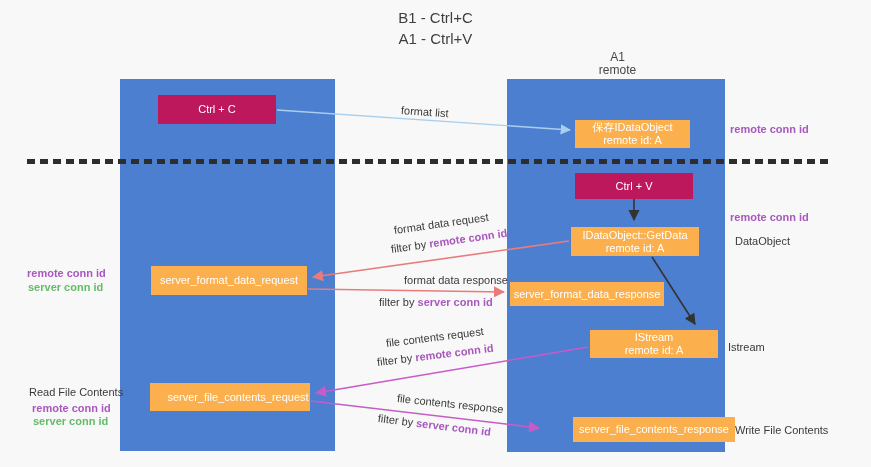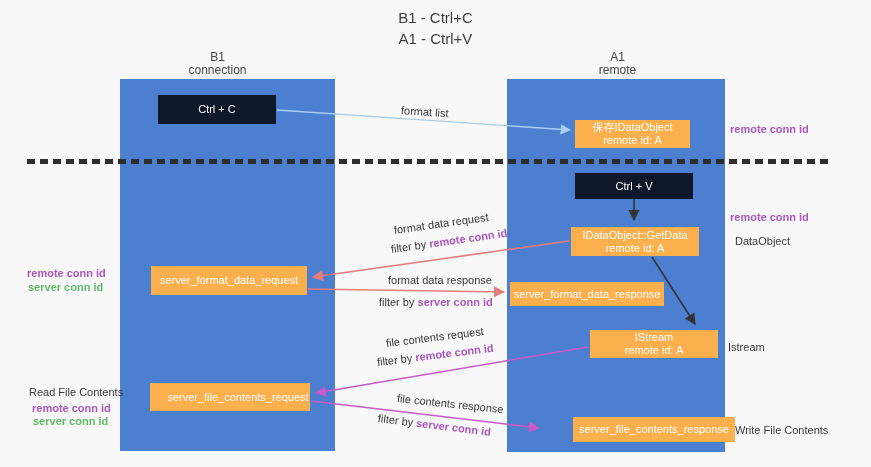--- a/index.html
+++ b/index.html
@@ -18,21 +18,21 @@
     font-size:12px;line-height:13px;text-align:center;color:#474747;
   }
   .column{
     background:#4d7fd1;
   }
   .node{
     display:flex;flex-direction:column;align-items:center;justify-content:center;
     color:#ffffff;text-align:center;font-size:11px;line-height:13px;
     box-sizing:border-box;
   }
-  .node.green{background:#0f172a;}
+  .node.green{background:#be185d;}
   .node.orange{background:#fbaf4d;}
   .node.two-line{font-size:11px;}
   .dashed-line{
     height:5px;
     background:repeating-linear-gradient(to right,#2d2d2d 0 8px,transparent 8px 13px);
   }
   .lbl{font-size:11px;line-height:13px;white-space:nowrap;}
   .lbl.black{color:#3a3a3a;}
   .lbl.purple{color:#a958be;font-weight:bold;}
   .lbl.green{color:#64bb6a;font-weight:bold;}
@@ -43,24 +43,20 @@
 </head>
 <body>
 
 <div id="canvas">
 
   <div class="abs title">
     <div>B1 - Ctrl+C</div>
     <div>A1 - Ctrl+V</div>
   </div>
 
-  <div class="abs col-header" style="left:160px;top:51px;width:115px;">
-    <div>B1</div>
-    <div>connection</div>
-  </div>
   <div class="abs col-header" style="left:560px;top:51px;width:115px;">
     <div>A1</div>
     <div>remote</div>
   </div>
 
   <div class="abs column" style="left:120px;top:79px;width:215px;height:372px;"></div>
   <div class="abs column" style="left:507px;top:79px;width:218px;height:373px;"></div>
 
   <div class="abs dashed-line" style="left:27px;top:159px;width:804px;"></div>
 
@@ -127,21 +123,21 @@
     <span>server_file_contents_response</span>
   </div>
 
   <div class="abs lbl black rot" style="left:401px;top:104px;transform:rotate(4deg);">format list</div>
 
   <div class="abs lbl black rot" style="left:394px;top:224px;transform:rotate(-8deg);">format data request</div>
   <div class="abs lbl rot" style="left:391px;top:243px;transform:rotate(-8deg);">
     <span class="lbl black pre">filter by </span><span class="lbl purple">remote conn id</span>
   </div>
 
-  <div class="abs lbl black" style="left:388px;top:274px;">format data response</div>
+  <div class="abs lbl black" style="left:404px;top:274px;">format data response</div>
   <div class="abs lbl" style="left:379px;top:296px;">
     <span class="lbl black pre">filter by </span><span class="lbl purple">server conn id</span>
   </div>
 
   <div class="abs lbl black rot" style="left:386px;top:337px;transform:rotate(-7deg);">file contents request</div>
   <div class="abs lbl rot" style="left:377px;top:356px;transform:rotate(-7deg);">
     <span class="lbl black pre">filter by </span><span class="lbl purple">remote conn id</span>
   </div>
 
   <div class="abs lbl black rot" style="left:397px;top:392px;transform:rotate(6deg);">file contents response</div>

